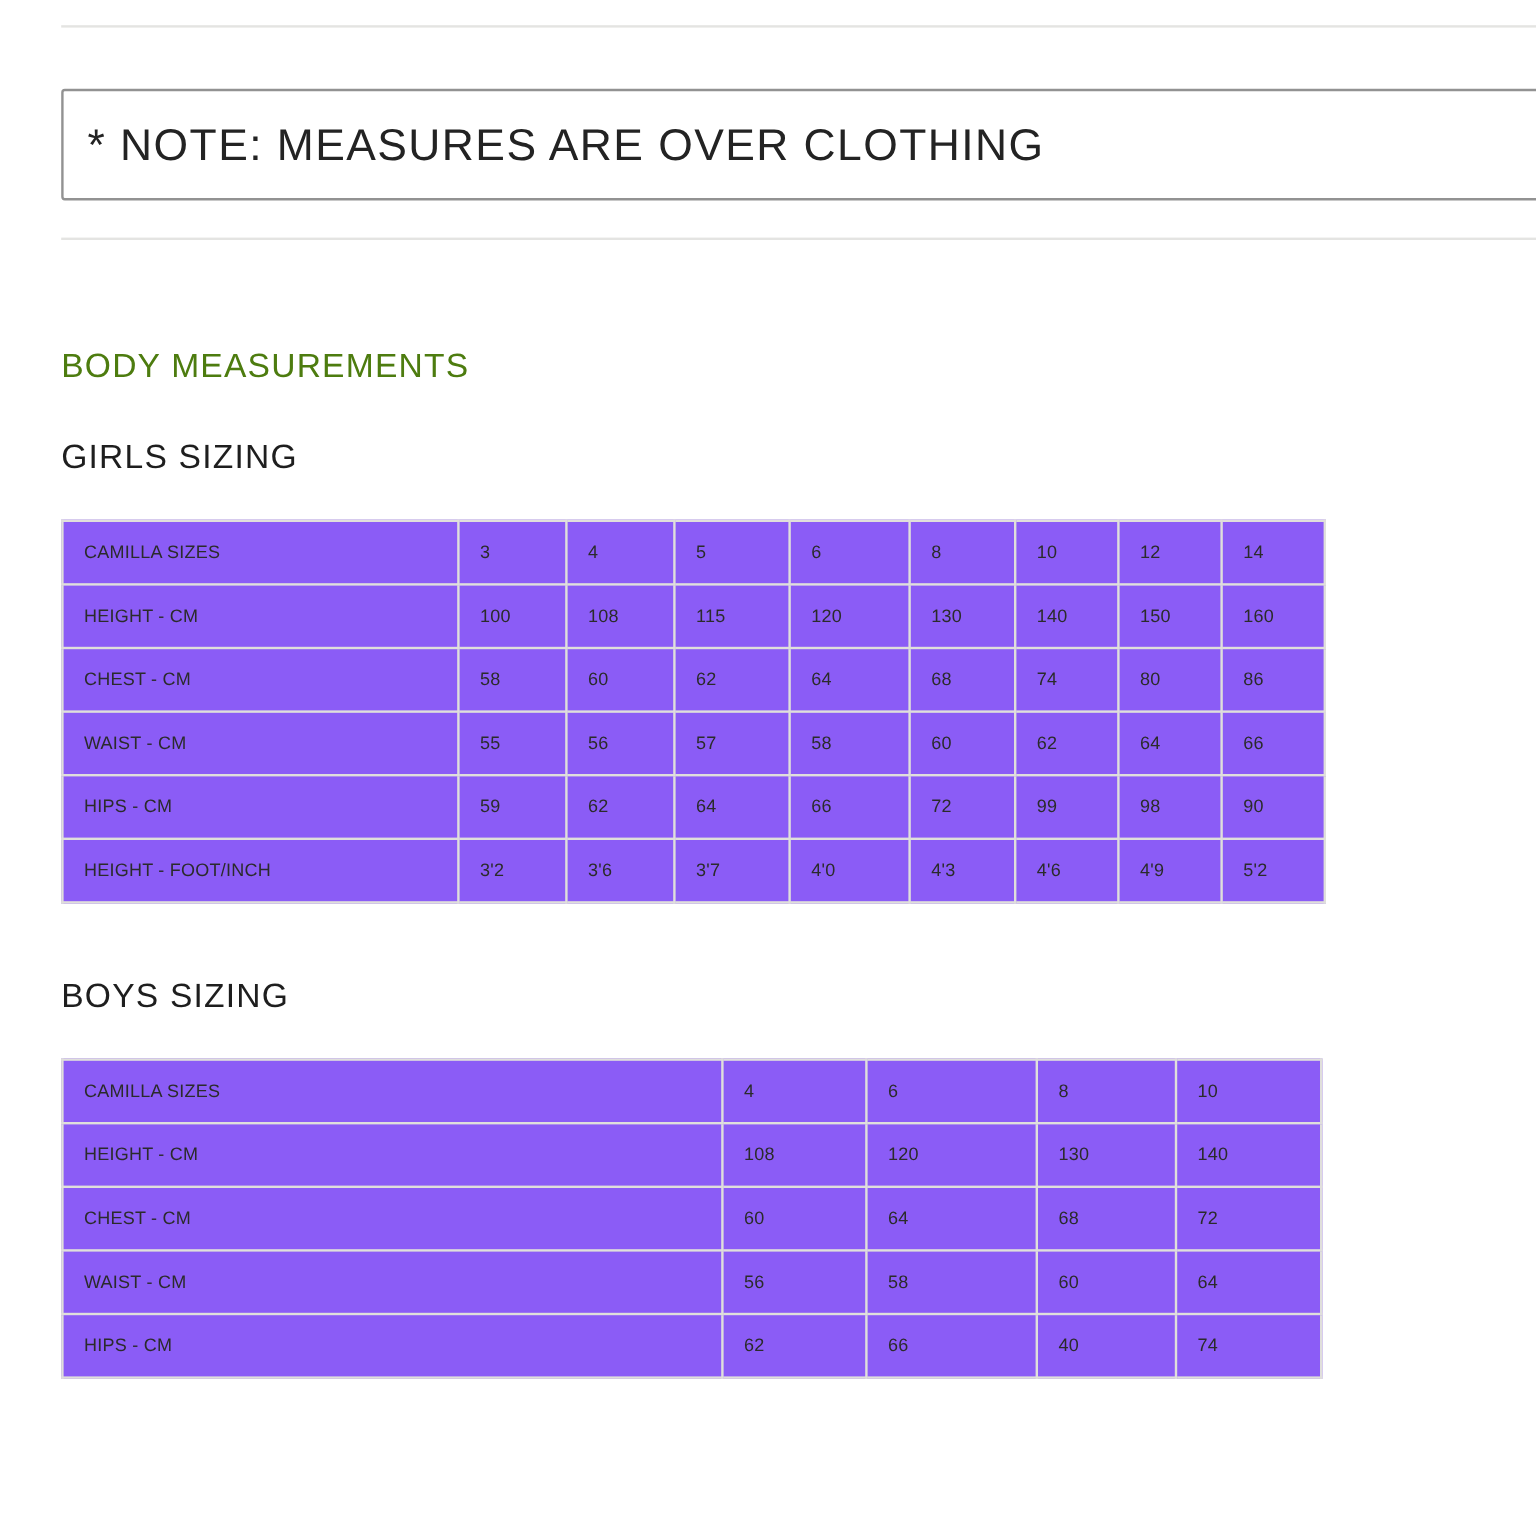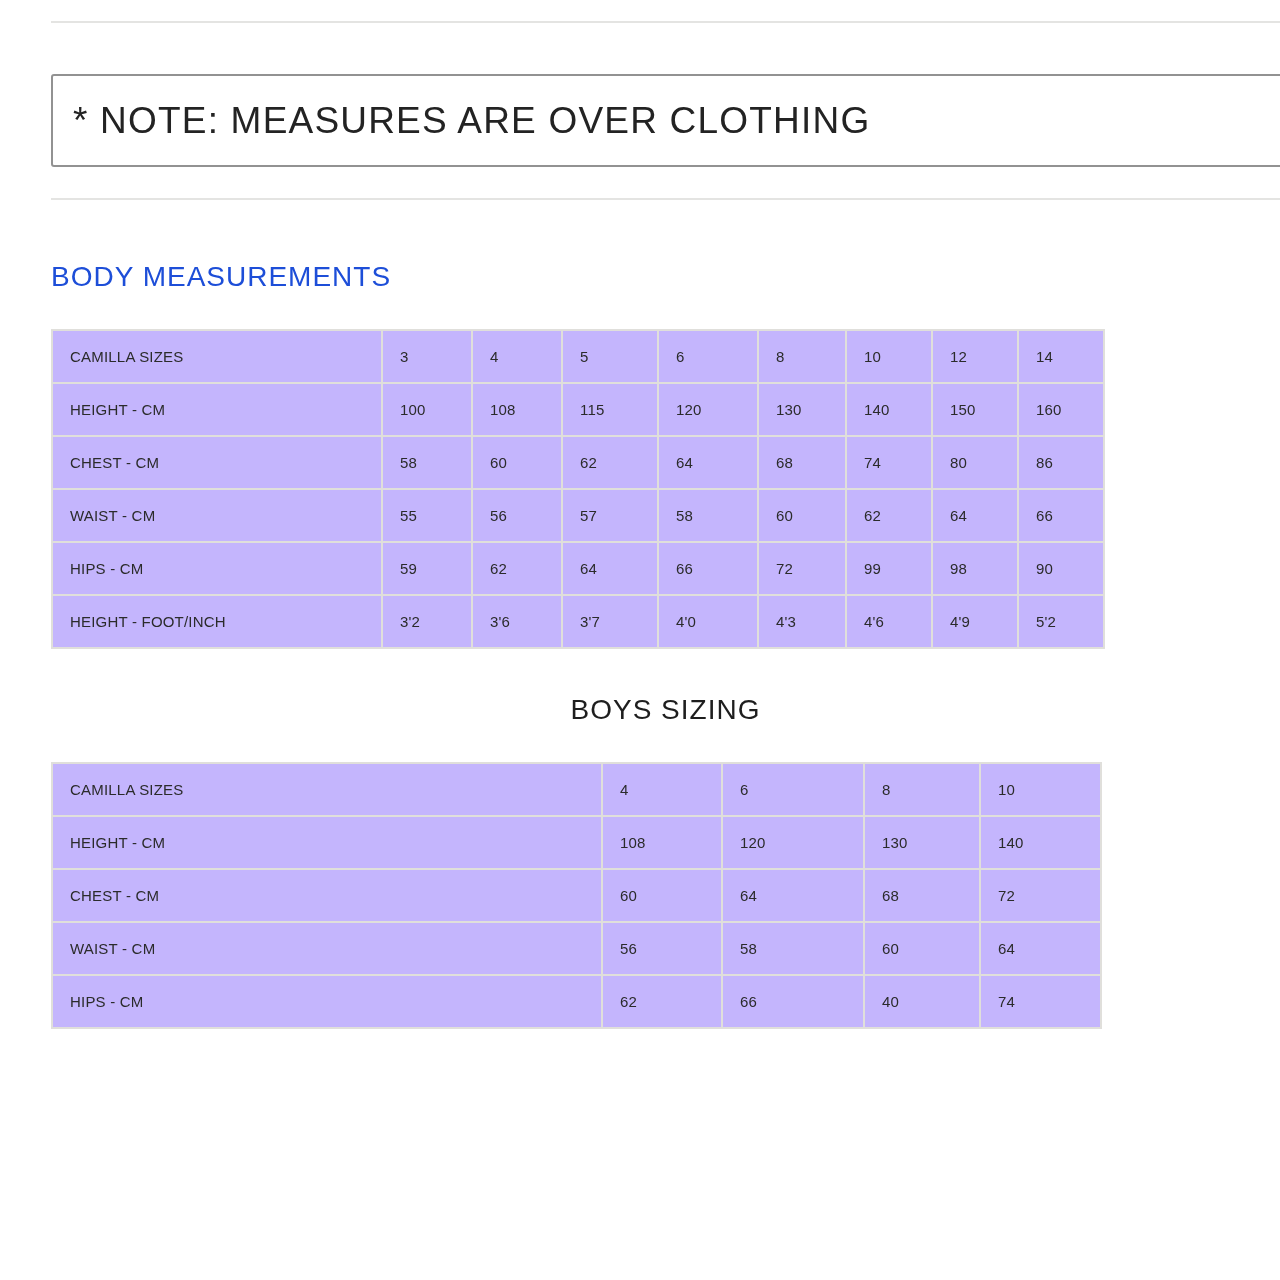--- a/index.html
+++ b/index.html
@@ -39,41 +39,41 @@
     align-items: center;
     padding-left: 20px;
   }
   .note-text {
     font-size: 37px;
     letter-spacing: 1.2px;
     color: #232323;
     font-weight: 400;
   }
   h2.section-title {
-    margin: 60px 0 0 51px;
+    margin: 88px 0 0 51px;
     font-size: 28px;
     line-height: 34px;
     font-weight: 500;
     letter-spacing: 1px;
-    color: #1d4ed8;
+    color: #4d7c0f;
   }
   h3.sub-title {
     margin: 42px 0 0 51px;
     font-size: 28px;
     line-height: 34px;
     font-weight: 500;
     letter-spacing: 1px;
     color: #1e1e1e;
   }
-  h3.sub-title.boys { margin-top: 44px; text-align: center; }
+  h3.sub-title.boys { margin-top: 60px; }
   table.size-table {
     margin: 35px 0 0 51px;
     border-collapse: collapse;
     table-layout: fixed;
-    background: #c4b5fd;
+    background: #8b5cf6;
   }
   table.size-table.girls { width: 1052px; }
   table.size-table.boys-t { width: 1049px; }
   table.size-table td {
     border: 2px solid #e0dfdb;
     height: 51px;
     padding: 0 0 0 17px;
     font-size: 15px;
     color: #2b2b2b;
     letter-spacing: 0.2px;
@@ -90,20 +90,21 @@
   <div class="divider top"></div>
 
   <div class="note-box">
     <span class="note-text">* NOTE: MEASURES ARE OVER CLOTHING</span>
   </div>
 
   <div class="divider below-note"></div>
 
   <h2 class="section-title">BODY MEASUREMENTS</h2>
 
+  <h3 class="sub-title">GIRLS SIZING</h3>
 
   <table class="size-table girls">
     <colgroup>
       <col style="width:330px">
       <col style="width:90px">
         <col style="width:90px">
         <col style="width:96px">
         <col style="width:100px">
       <col style="width:88px">
         <col style="width:86px">

